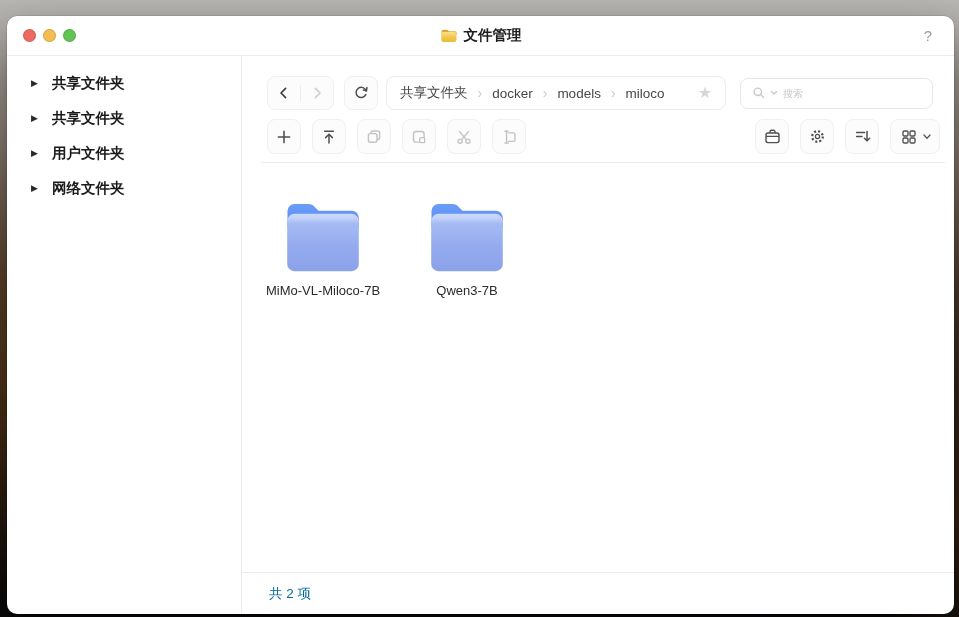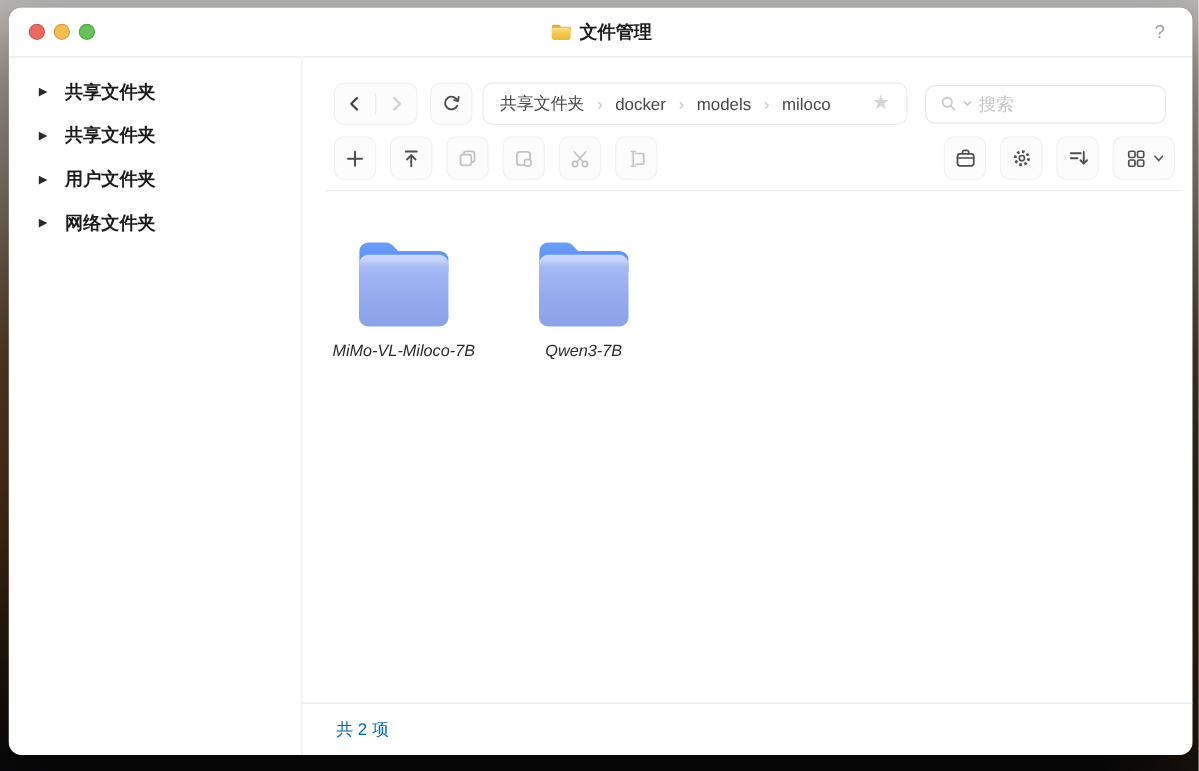--- a/index.html
+++ b/index.html
@@ -6,21 +6,21 @@
   body{
     width:959px;height:617px;position:relative;overflow:hidden;
     font-family:"Liberation Sans","DejaVu Sans",sans-serif;
     -webkit-font-smoothing:antialiased;
   }
   .desktop{position:absolute;inset:0;
     background:linear-gradient(180deg,#b8b7b5 0%,#aba59f 9%,#837567 26%,#4d3c2b 46%,#2b2115 64%,#171209 82%,#0a090b 100%);}
   .desktop::after{content:"";position:absolute;inset:0;
     background:radial-gradient(140px 300px at 10px 380px,rgba(150,84,30,.35),transparent 70%),
                radial-gradient(120px 260px at 955px 520px,rgba(140,80,30,.25),transparent 70%);}
-  .window{position:absolute;left:7px;top:6px;width:947px;height:598px;background:#ffffff;
+  .window{position:absolute;left:7px;top:16px;width:947px;height:598px;background:#ffffff;
     border-radius:10px;box-shadow:0 22px 50px rgba(0,0,0,.45),0 0 0 .5px rgba(0,0,0,.18);
     display:flex;flex-direction:column;overflow:hidden;z-index:2;}
 
   
   .titlebar{flex:0 0 39px;border-bottom:1px solid #ececec;position:relative;
     display:flex;align-items:center;justify-content:center;}
   .lights{position:absolute;left:16px;top:0;height:100%;display:flex;align-items:center;gap:7px;}
   .light{width:13px;height:13px;border-radius:50%;box-sizing:border-box;border:.5px solid rgba(0,0,0,.14);cursor:default;}
   .title{display:flex;align-items:center;gap:7px;font-size:14.5px;font-weight:700;color:#1d1d1f;}
   .help{position:absolute;right:22px;top:0;height:100%;display:flex;align-items:center;
@@ -44,36 +44,36 @@
   .navdiv{width:1px;height:16px;background:#ececec;}
   .refresh{width:34px;margin-left:10px;}
   .breadcrumb{margin-left:8px;width:340px;height:34px;border:1px solid #ececec;border-radius:8px;
     display:flex;align-items:center;gap:10px;padding:0 13px;box-sizing:border-box;
     font-size:13.5px;color:#474747;background:#fff;}
   .crumb{cursor:pointer;white-space:nowrap;}
   .crumb-sep{color:#c9c9c9;font-size:14px;}
   .star{margin-left:auto;color:#d6d6d6;font-size:16px;line-height:1;cursor:pointer;}
   .search{margin-left:auto;width:193px;height:31px;border:1px solid #e7e7e7;border-radius:8px;
     display:flex;align-items:center;gap:3px;padding:0 10px;box-sizing:border-box;background:#fff;}
-  .search input{border:none;outline:none;flex:1;min-width:0;font-size:14px;color:#a16207;
+  .search input{border:none;outline:none;flex:1;min-width:0;font-size:10px;color:#a16207;
     font-family:inherit;background:transparent;}
   .search input::placeholder{color:#c6c6c6;}
 
   
   .toolrow{display:flex;align-items:center;margin:9px 14px 0 25px;height:35px;flex:0 0 auto;}
   .toolrow .btn{width:34px;height:35px;margin-right:11px;}
   .right-group{margin-left:auto;display:flex;}
   .right-group .btn:last-child{margin-right:0;}
   .btn.wide{width:50px;gap:5px;}
 
   .content-divider{border-top:1px solid #ececec;margin:8px 9px 0 19px;flex:0 0 auto;}
 
   
   .files{flex:1;display:flex;align-items:flex-start;padding:35px 0 0 9px;min-height:0;}
-  .file{width:144px;display:flex;flex-direction:column;align-items:center;cursor:pointer;font-style:italic;}
+  .file{width:144px;display:flex;flex-direction:column;align-items:center;cursor:pointer;}
   .file-label{margin-top:7px;font-size:13px;color:#2b2b2b;text-align:center;}
 
   
   .statusbar{flex:0 0 41px;border-top:1px solid #ececec;display:flex;align-items:center;
     padding-left:27px;font-size:13.5px;color:#0369a1;}
 
   svg{display:block;}
 </style>
 </head>
 <body>

